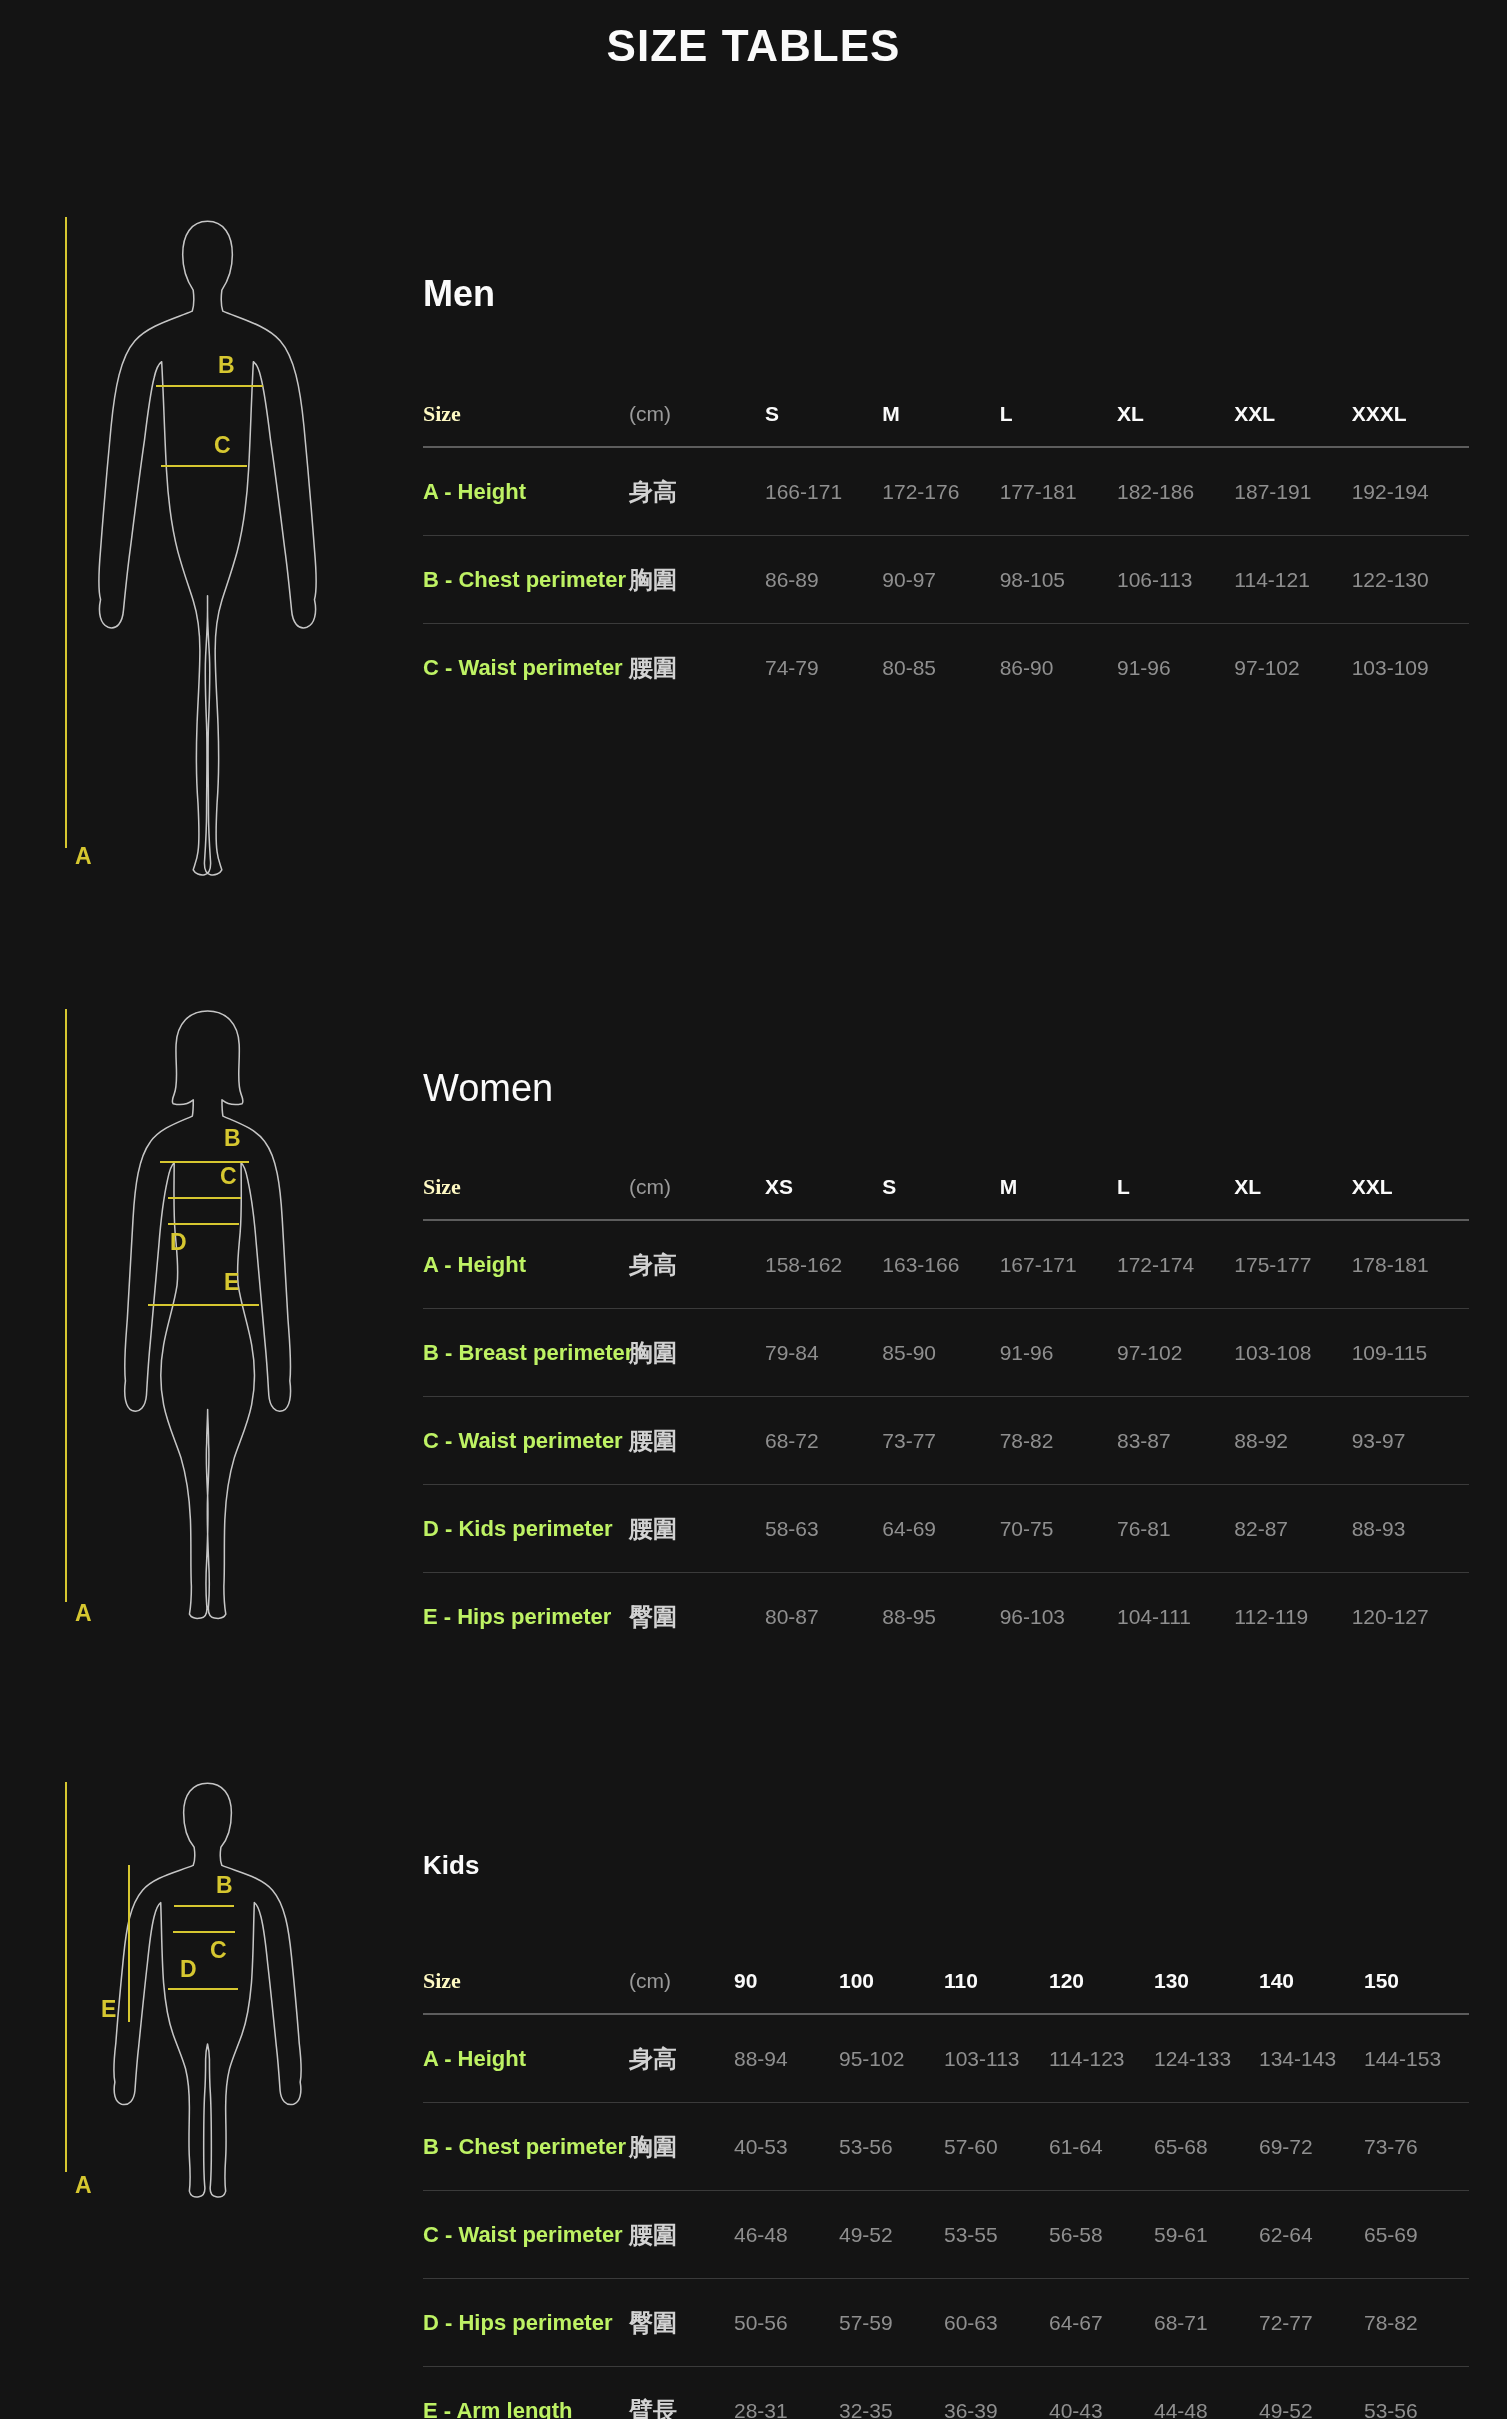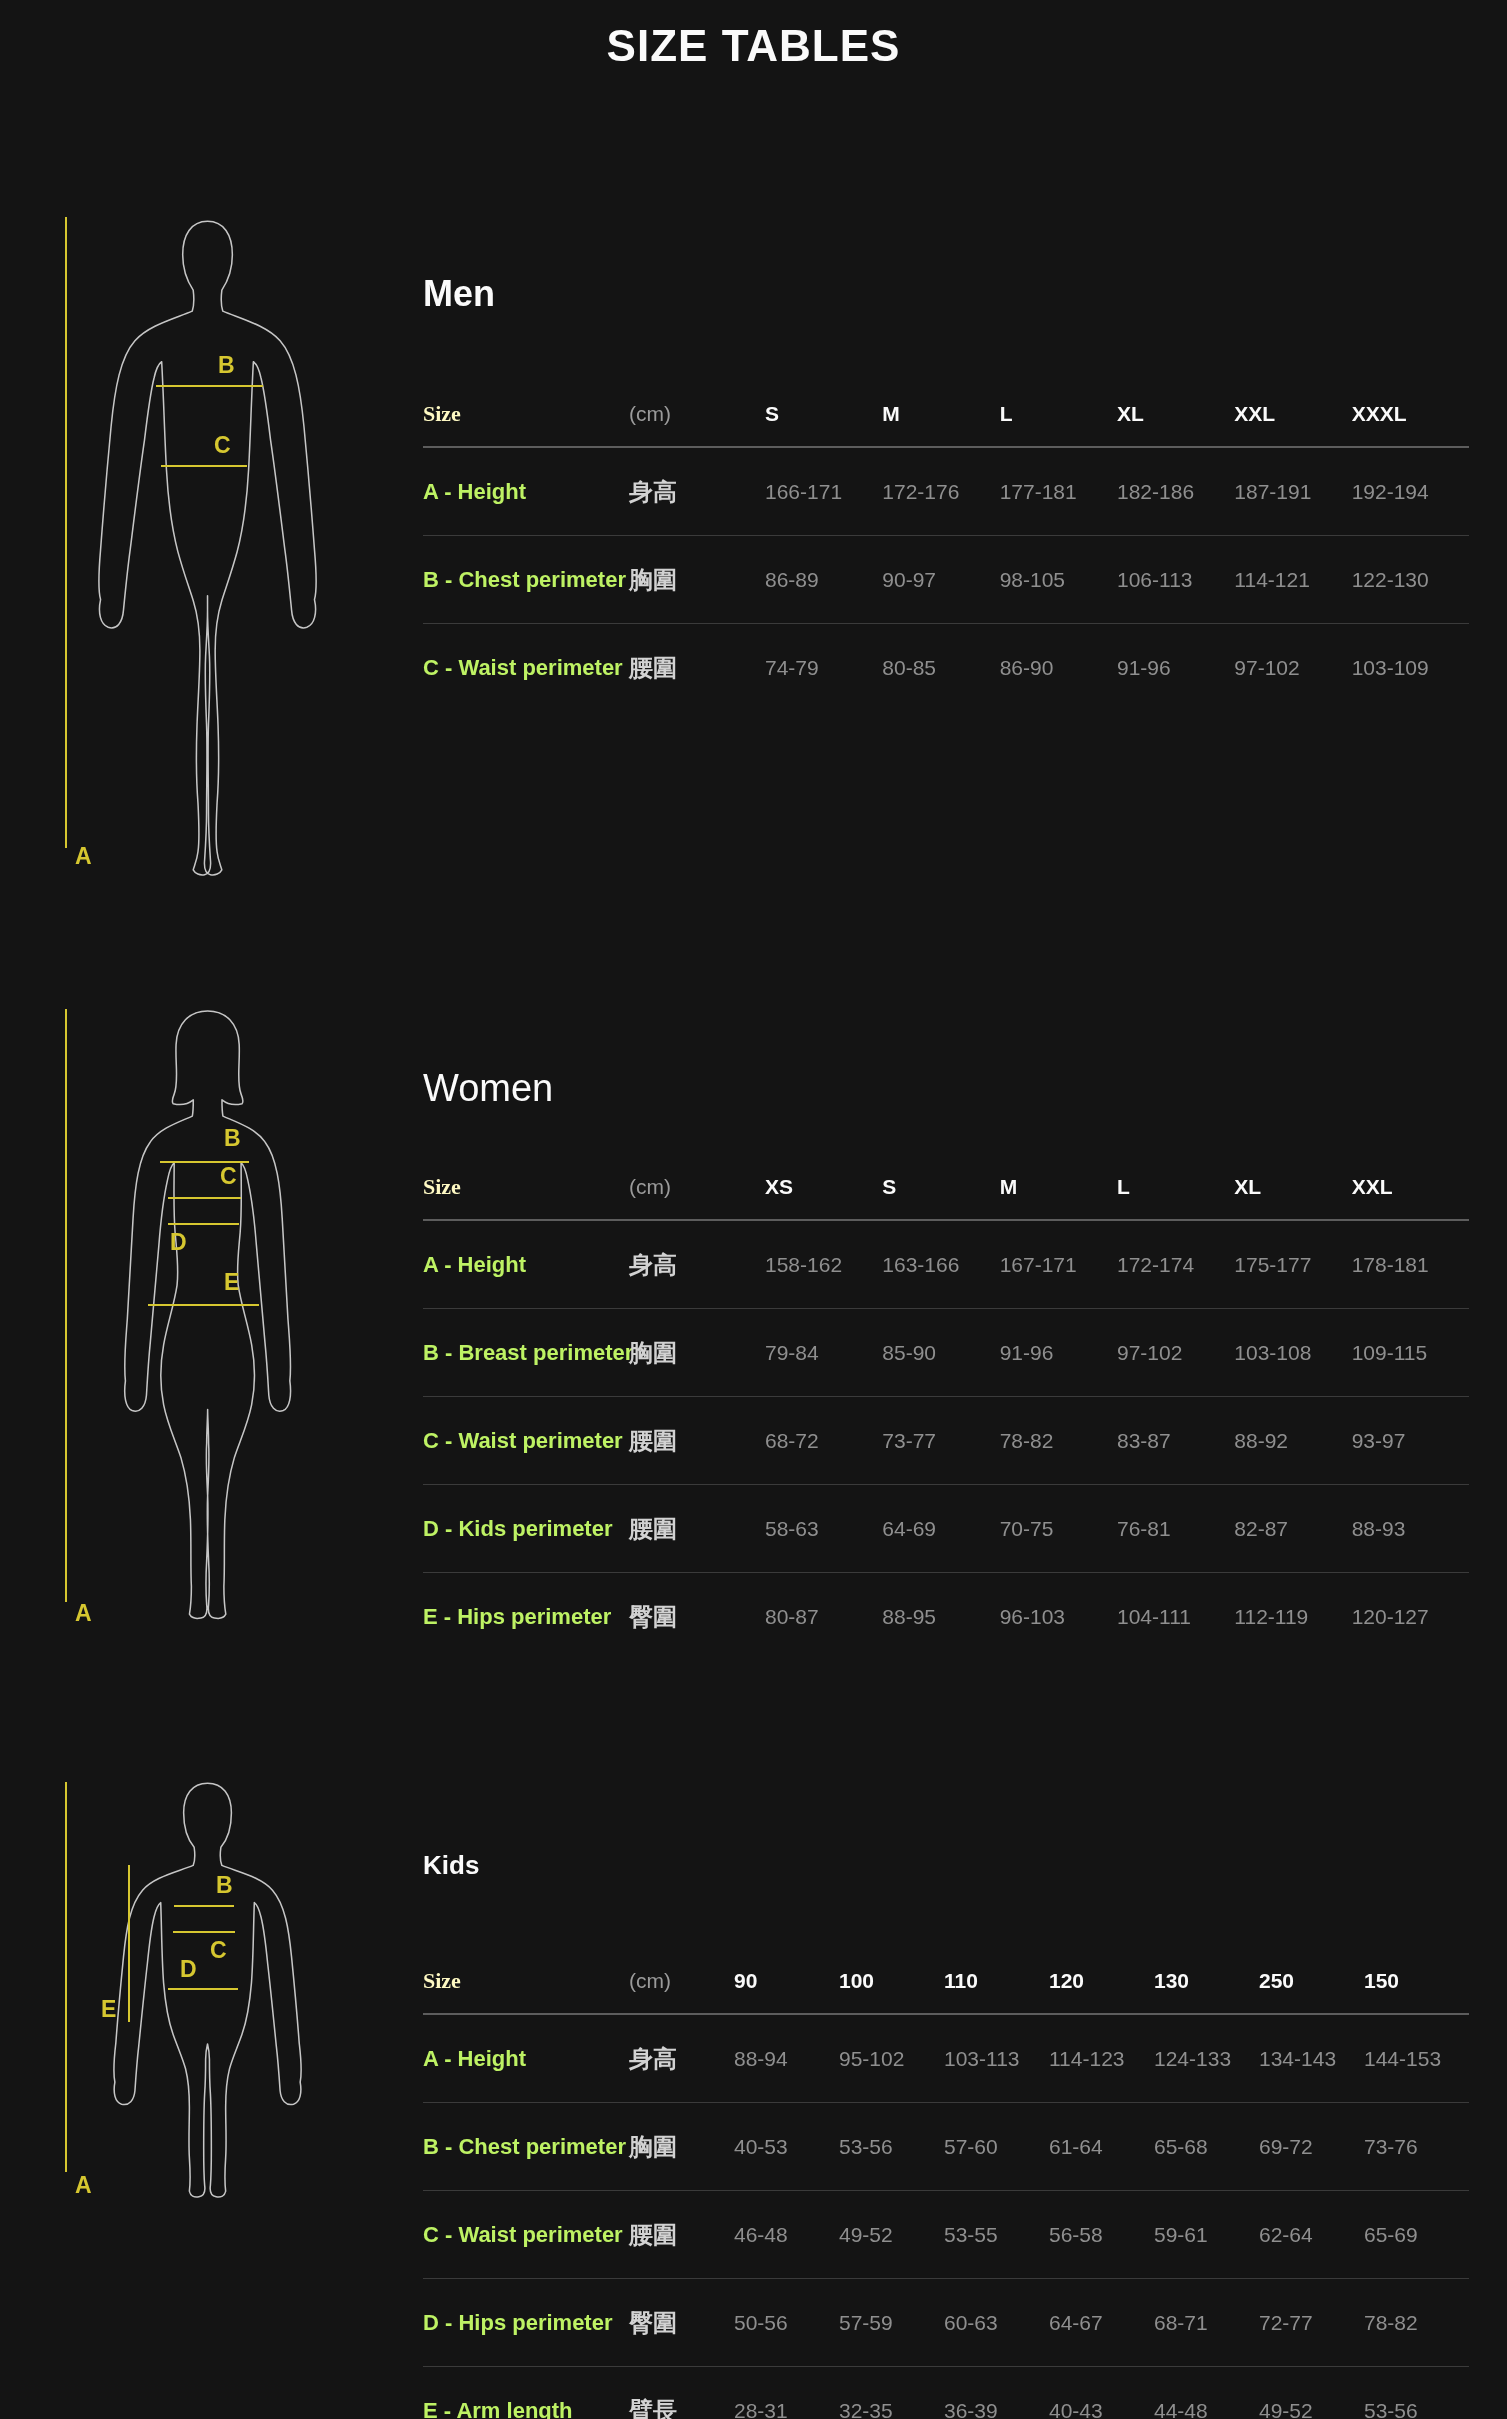--- a/index.html
+++ b/index.html
@@ -225,21 +225,21 @@
     <h2>Kids</h2>
     <div class="table cols-7">
         <div class="t-row t-head">
           <div class="cell c-size">Size</div>
           <div class="cell c-unit">(cm)</div>
           <div class="cell c-col">90</div>
           <div class="cell c-col">100</div>
           <div class="cell c-col">110</div>
           <div class="cell c-col">120</div>
           <div class="cell c-col">130</div>
-          <div class="cell c-col">250</div>
+          <div class="cell c-col">140</div>
           <div class="cell c-col">150</div>
         </div>
         <div class="t-row t-body">
           <div class="cell c-label">A - Height</div>
           <div class="cell c-cn">身高</div>
           <div class="cell c-val">88-94</div>
           <div class="cell c-val">95-102</div>
           <div class="cell c-val">103-113</div>
           <div class="cell c-val">114-123</div>
           <div class="cell c-val">124-133</div>

